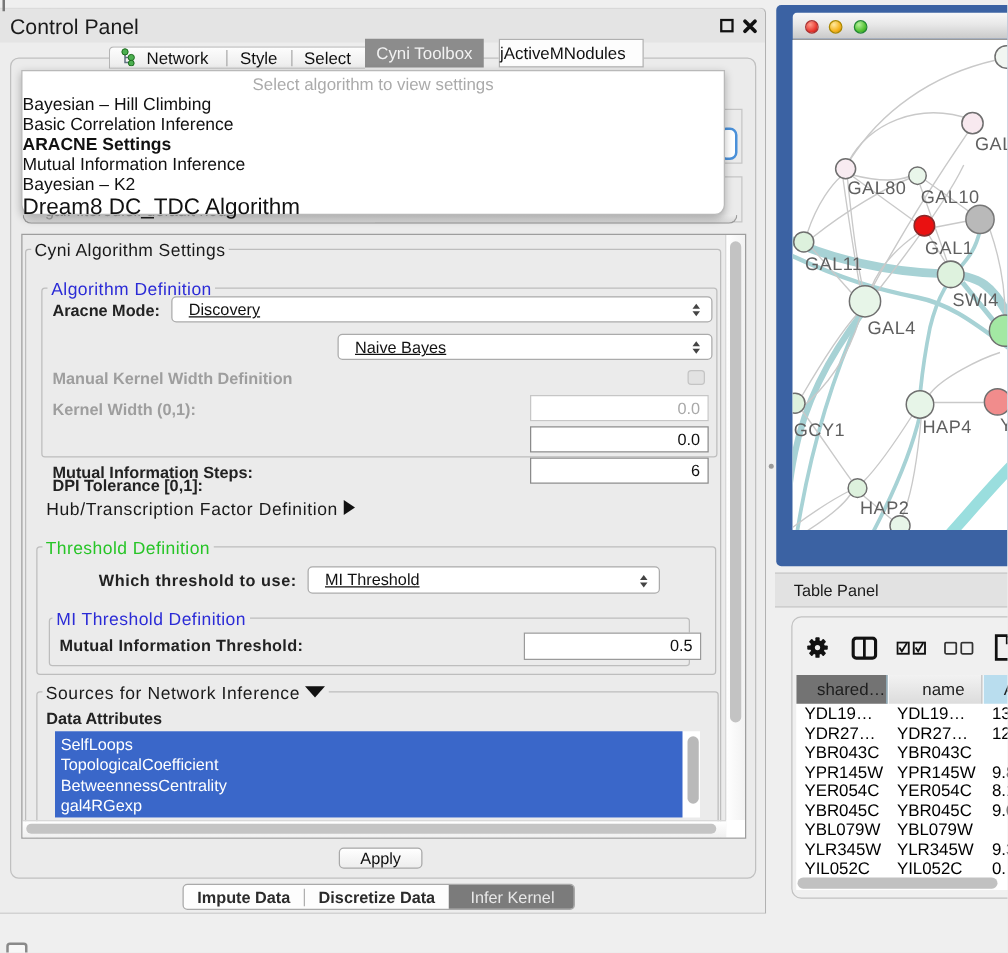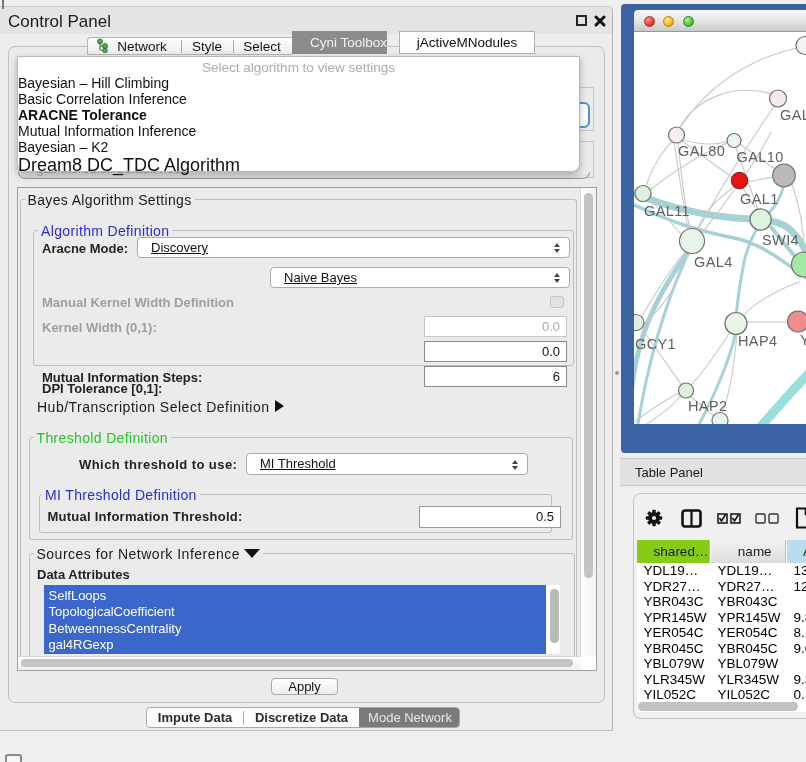--- a/index.html
+++ b/index.html
@@ -41,54 +41,54 @@
   <div class="abs" style="left:233px; top:33px; width:1px; height:13px; background:#aaa;"></div>
   <svg class="abs" style="left:96px; top:31px;" width="14" height="15" viewBox="0 0 14 15">
     <path d="M4 4 L4 12 L8 12 M4 8 L8 8" stroke="#607080" stroke-width="1.2" fill="none"></path>
     <circle cx="4" cy="3.5" r="2.5" fill="#4caf50" stroke="#1c6b1e" stroke-width="0.8"></circle>
     <circle cx="9" cy="8" r="2.5" fill="#4caf50" stroke="#1c6b1e" stroke-width="0.8"></circle>
     <circle cx="9" cy="12.5" r="2.3" fill="#4caf50" stroke="#1c6b1e" stroke-width="0.8"></circle>
   </svg>
   <div class="abs" style="left:110px; top:32px; width:64px; font-size:13.5px; color:#111; text-align:center;">Network</div>
   <div class="abs" style="left:181px; top:32px; width:52px; font-size:13.5px; color:#111; text-align:center;">Style</div>
   <div class="abs" style="left:233px; top:32px; width:58px; font-size:13.5px; color:#111; text-align:center;">Select</div>
-  <div class="abs" style="left:292px; top:24px; width:95px; height:23px; background:#8c8c8c; font-size:13.5px; color:#f2f2f2; text-align:right; line-height:23px;">Cyni Toolbox</div>
-  <div class="abs" style="left:399px; top:24px; width:136px; height:23px; background:#fdfdfd; border:1px solid #b0b0b0; font-size:13.5px; color:#111; text-align:center; line-height:21px;">jActiveMNodules</div>
+  <div class="abs" style="left:292px; top:24px; width:95px; height:23px; background:#8c8c8c; font-size:13.5px; color:#f2f2f2; text-align:center; line-height:23px;">Cyni Toolbox</div>
+  <div class="abs" style="left:399px; top:24px; width:116px; height:23px; background:#fdfdfd; border:1px solid #b0b0b0; font-size:13.5px; color:#111; text-align:left; line-height:21px;">jActiveMNodules</div>
 
   <div class="abs" style="left:300px; top:80px; width:294px; height:44px; border:1px solid #c6c6c6;"></div>
   <div class="abs" style="left:300px; top:134px; width:294px; height:37px; border:1px solid #c6c6c6;"></div>
   <div class="abs" style="left:575px; top:95px; width:15px; height:26px; border:2px solid #4a90d9; border-radius:6px; background:#fff;"></div>
   <div class="abs" style="left:18px; top:165px; width:572px; height:7px; background:linear-gradient(#ededed,#d8d8d8); border:1px solid #9b9b9b; border-top:none; border-radius:0 0 7px 7px; overflow:hidden;">
     <div style="position:absolute; left:17px; top:-11px; font-size:13px; color:#a8a8a8;">galFiltered.sif default node</div>
   </div>
 
   <div class="abs" style="left:17px; top:180px; width:580px; height:484px; border:1px solid #9e9e9e; background:#ebebeb; overflow:hidden;">
 
     <div id="bcontent" class="abs" style="left:0; top:0; width:578px; height:482px;">
 
       <div class="grp" style="left:1.5px; top:11px; width:557px; height:600px;">
-        <div class="gtit" style="color:#1a1a1a;">Bayes Algorithm Settings</div>
+        <div class="gtit" style="color:#1a1a1a;">Cyni Algorithm Settings</div>
       </div>
 
       <div class="grp" style="left:15px; top:42px; width:541px; height:136px;">
         <div class="gtit" style="color:#2b2bd6;">Algorithm Definition</div>
       </div>
       <div class="lbl" style="left:24px; top:53px;">Aracne Mode:</div>
       <div class="combo" style="left:119px; top:49px; width:433px; height:21px;">Discovery<span class="updn"></span></div>
       <div class="combo" style="left:252px; top:79px; width:300px; height:21px;">Naive Bayes<span class="updn"></span></div>
       <div class="lbl dis" style="left:24px; top:107px;">Manual Kernel Width Definition</div>
       <div class="abs" style="left:532px; top:108px; width:14px; height:12px; background:#e2e2e2; border:1px solid #c4c4c4; border-radius:3px;"></div>
       <div class="lbl dis" style="left:24px; top:132px;">Kernel Width (0,1):</div>
       <div class="tfield" style="left:406px; top:128px; width:143px; height:21px; border:1px solid #c6c6c6; color:#a9a9a9;">0.0</div>
       <div class="lbl" style="left:24px; top:157px;margin-top:36px;">DPI Tolerance [0,1]:</div>
       <div class="tfield" style="left:406px; top:153px; width:143px; height:21px; border:1px solid #8a8a8a; color:#111;">0.0</div>
       <div class="lbl" style="left:24px; top:182px;">Mutual Information Steps:</div>
       <div class="tfield" style="left:406px; top:178px; width:143px; height:21px; border:1px solid #8a8a8a; color:#111;">6</div>
 
-      <div class="abs" style="left:19px; top:211px; font-size:14px; letter-spacing:0.5px; color:#1a1a1a; white-space:nowrap;">Hub/Transcription Select Definition</div>
+      <div class="abs" style="left:19px; top:211px; font-size:14px; letter-spacing:0.5px; color:#1a1a1a; white-space:nowrap;">Hub/Transcription Factor Definition</div>
       <div class="abs" style="left:257px; top:212px; width:0; height:0; border-top:6px solid transparent; border-bottom:6px solid transparent; border-left:9px solid #111;"></div>
 
       <div class="grp" style="left:10.5px; top:249px; width:544px; height:103px;">
         <div class="gtit" style="color:#27c427;">Threshold Definition</div>
       </div>
       <div class="lbl" style="left:61px; top:269px; width:158px; text-align:right; letter-spacing:0.45px;">Which threshold to use:</div>
       <div class="combo" style="left:228px; top:265px; width:282px; height:22px;">MI Threshold<span class="updn" style="top:5px;"></span></div>
 
       <div class="grp" style="left:21px; top:306px; width:513px; height:39px;">
         <div class="gtit" style="left:2px; color:#2b2bd6;">MI Threshold Definition</div>
@@ -113,34 +113,34 @@
     <div class="scrollthumb" style="left:3px; top:471px; width:552px; height:8px; background:#c4c4c4;"></div>
     <div class="abs" style="left:563px; top:468px; width:15px; height:14px; background:#fff;"></div>
   </div>
 
   <div class="abs" style="left:271px; top:671px; width:67px; height:17px; background:linear-gradient(#ffffff,#ededed); border:1px solid #a9a9a9; border-radius:4px; font-size:13px; color:#111; text-align:center; line-height:15px;">Apply</div>
 
   <div class="abs" style="left:146px; top:700px; width:314px; height:21px; background:#fdfdfd; border:1px solid #a9a9a9; border-radius:4px; overflow:hidden;">
     <div class="abs" style="left:0; top:0; width:96px; height:21px; font-size:13px; font-weight:bold; color:#2b2b2b; text-align:center; line-height:20px;">Impute Data</div>
     <div class="abs" style="left:96px; top:3px; width:1px; height:14px; background:#b0b0b0;"></div>
     <div class="abs" style="left:97px; top:0; width:115px; height:21px; font-size:13px; font-weight:bold; color:#2b2b2b; text-align:center; line-height:20px;">Discretize Data</div>
-    <div class="abs" style="left:212px; top:0; width:102px; height:21px; background:#7b7b7b; font-size:13px; color:#e8e8e8; text-align:center; line-height:20px;">Mode Network</div>
+    <div class="abs" style="left:212px; top:0; width:102px; height:21px; background:#7b7b7b; font-size:13px; color:#e8e8e8; text-align:center; line-height:20px;">Infer Kernel</div>
   </div>
 </div>
 <div class="abs" style="left:615px; top:371px; width:4px; height:4px; border-radius:50%; background:#9a9a9a;"></div>
 
 <div class="abs" style="left:2px; top:0; width:2px; height:9px; background:#777;"></div>
 
 <div class="abs" style="left:5px; top:754px; width:17px; height:14px; background:#f7f7f7; border:2px solid #8a8a8a; border-radius:3px;"></div>
 
 <div class="abs" id="popup" style="left:17px; top:56px; width:563px; height:116px; background:#fff; border:1px solid #b9b9b9; border-radius:0 0 8px 8px; box-shadow:0 3px 7px rgba(0,0,0,0.28); z-index:50;">
   <div class="abs" style="left:0; top:3px; width:100%; text-align:center; font-size:13.5px; color:#ababab;">Select algorithm to view settings</div>
   <div class="abs" style="left:0px; top:18px; font-size:14px; color:#111;">Bayesian – Hill Climbing</div>
   <div class="abs" style="left:0px; top:34px; font-size:14px; color:#111;">Basic Correlation Inference</div>
-  <div class="abs" style="left:0px; top:50px; font-size:14px; font-weight:bold; color:#111;">ARACNE Tolerance</div>
+  <div class="abs" style="left:0px; top:50px; font-size:14px; font-weight:bold; color:#111;">ARACNE Settings</div>
   <div class="abs" style="left:0px; top:66px; font-size:14px; color:#111;">Mutual Information Inference</div>
   <div class="abs" style="left:0px; top:82px; font-size:14px; color:#111;">Bayesian – K2</div>
   <div class="abs" style="left:0px; top:98px; font-size:18px; color:#111;">Dream8 DC_TDC Algorithm</div>
 </div>
 
 <div class="abs" style="left:621px; top:4px; width:185px; height:449px; background:#3b62a3; border-radius:4px 0 0 4px;">
   <div class="abs" style="left:13px; top:6px; width:172px; height:22px; background:linear-gradient(#f8f8f8 0%,#e8e8e8 45%,#c9c9c9 100%); border-radius:4px 0 0 0; border-bottom:1px solid #999;">
     <div class="abs" style="left:9.5px; top:5.5px; width:11px; height:11px; border-radius:50%; background:radial-gradient(circle at 35% 30%, #ff9a8a, #e93a32 60%, #b41510); border:0.5px solid #a33;"></div>
     <div class="abs" style="left:29px; top:5.5px; width:11px; height:11px; border-radius:50%; background:radial-gradient(circle at 35% 30%, #ffe9a0, #f5b31c 60%, #c7860a); border:0.5px solid #a80;"></div>
     <div class="abs" style="left:48.5px; top:5.5px; width:11px; height:11px; border-radius:50%; background:radial-gradient(circle at 35% 30%, #b5f09a, #53c234 60%, #2e9418); border:0.5px solid #283;"></div>
@@ -261,21 +261,21 @@
   <svg class="abs" style="left:121px; top:19px;" width="25" height="11" viewBox="0 0 25 11">
     <rect x="1" y="1" width="9" height="9" rx="1" fill="none" stroke="#333" stroke-width="1.4"></rect>
     <rect x="14" y="1" width="9" height="9" rx="1" fill="none" stroke="#333" stroke-width="1.4"></rect>
   </svg>
   <svg class="abs" style="left:161px; top:13px;" width="19" height="22" viewBox="0 0 19 22">
     <path d="M2 1.5 L11 1.5 L16.5 7 L16.5 20.5 L2 20.5 Z" fill="#f0f0f0" stroke="#111" stroke-width="2.2"></path>
     <path d="M10.5 2 L10.5 7.5 L16 7.5" fill="none" stroke="#111" stroke-width="1.6"></path>
   </svg>
 
   <div class="abs" style="left:2.5px; top:46px; width:177px; height:172px; background:#fff; overflow:hidden; font-size:13.5px;" id="tbl">
-    <div class="abs" style="left:0; top:0; width:73px; height:23px; background:#84cc16; border-right:1px solid #9bbccc; text-align:center; text-indent:17px; line-height:23px; color:#1d1d1d;">shared…</div>
+    <div class="abs" style="left:0; top:0; width:73px; height:23px; background:#737373; border-right:1px solid #9bbccc; text-align:center; text-indent:17px; line-height:23px; color:#1d1d1d;">shared…</div>
     <div class="abs" style="left:74px; top:0; width:75.5px; height:23px; background:linear-gradient(#f2f2f2,#dcdcdc); border-right:1px solid #bbb; text-align:center; text-indent:14px; line-height:23px; color:#1d1d1d;">name</div>
     <div class="abs" style="left:150.5px; top:0; width:27px; height:23px; background:#b9ddee; line-height:23px; color:#1d1d1d; padding-left:16px;">A</div>
     <div class="row" style="top:23px;">
         <span style="left:7px;">YDL19…</span>
         <span style="left:81px;">YDL19…</span>
         <span style="left:157px;">13.</span>
       </div>
     <div class="row" style="top:38.5px;">
         <span style="left:7px;">YDR27…</span>
         <span style="left:81px;">YDR27…</span>

